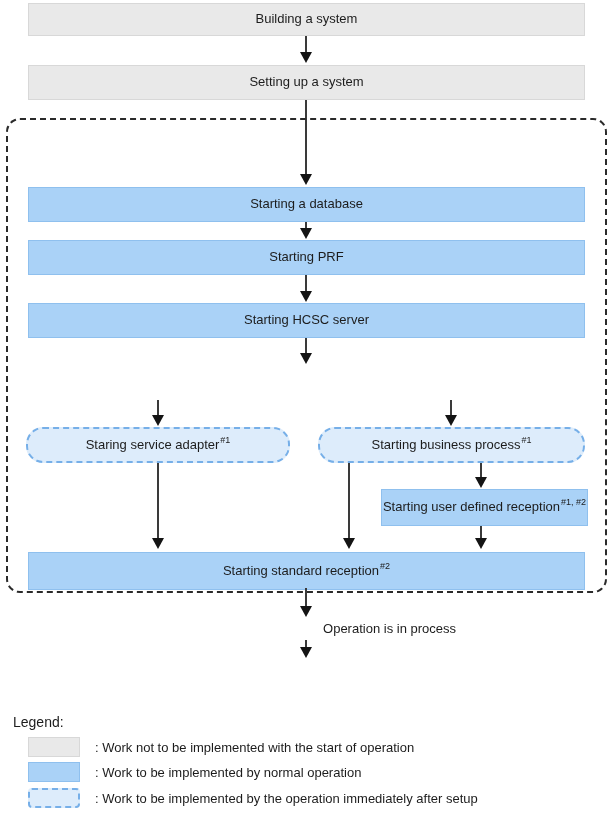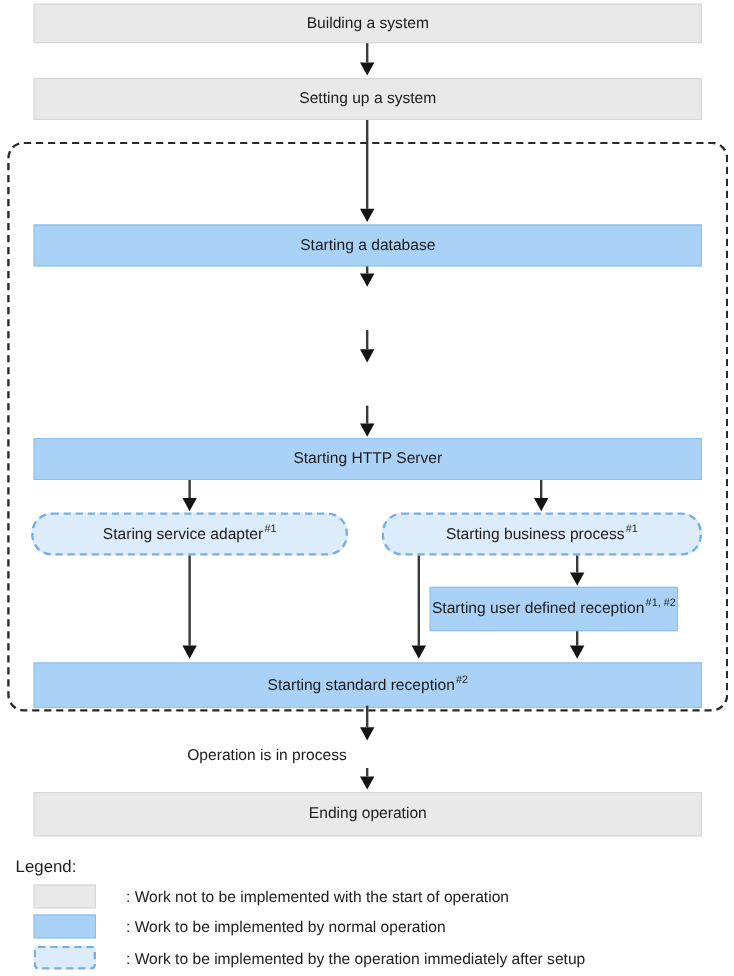--- a/index.html
+++ b/index.html
@@ -29,31 +29,31 @@
     position:absolute;left:14px;top:134px;font-size:13px;line-height:1.25;
     white-space:pre-line;
   }
   .arrow{position:absolute;width:2px;background:#3a3a3a;}
   .arrow::after{
     content:"";position:absolute;bottom:-11px;left:50%;transform:translateX(-50%);
     width:0;height:0;border:6px solid transparent;border-top:11px solid #141414;
     border-bottom:none;
   }
   .flow-label{
-    position:absolute;left:156px;top:621px;width:300px;text-align:left;
+    position:absolute;left:156px;top:621px;width:300px;text-align:right;
     font-size:13px;
   }
   .legend{position:absolute;left:0;top:710px;width:612px;}
   .legend-title{position:absolute;left:13px;top:4px;font-size:14px;}
   .legend-row{position:absolute;left:28px;display:flex;align-items:center;}
   .legend-row .swatch{width:52px;height:20px;box-sizing:border-box;flex:0 0 auto;}
   .legend-row .swatch.gray{background:var(--gray-fill,#e9e9e9);border:1px solid var(--gray-border,#d8d8d8);}
   .legend-row .swatch.blue{background:var(--blue-fill,#aad2f7);border:1px solid var(--blue-border,#8fc0ee);}
   .legend-row .swatch.dashedblue{background:var(--lightblue-fill,#ddecfb);border:2px dashed var(--dash-border,#76afe8);border-radius:4px;}
-  .legend-row .ltext{font-size:13px;margin-left:25px;white-space:nowrap;}
+  .legend-row .ltext{font-size:13px;margin-left:15px;white-space:nowrap;}
 </style>
 </head>
 <body style="--gray-fill: #e9e9e9; --gray-border: #d8d8d8; --blue-fill: #aad2f7; --blue-border: #8fc0ee; --lightblue-fill: #ddecfb; --dash-border: #76afe8;">
 
 <div class="canvas">
 
   <div class="box gray" style="left:28px;top:3px;width:557px;height:33px">
     <span>Building a system</span>
   </div>
 
@@ -66,64 +66,64 @@
   <div class="arrow" style="left:305px;top:100px;height:74px"></div>
 
   <div class="dashed-region"></div>
 
   <div class="box blue" style="left:28px;top:187px;width:557px;height:35px">
     <span>Starting a database</span>
   </div>
 
   <div class="arrow" style="left:305px;top:222px;height:6px"></div>
 
+  <div class="box blue" style="left:28px;top:240px;width:557px;height:35px">
+    <span>Starting PRF</span>
+  </div>
 
   <div class="arrow" style="left:305px;top:275px;height:16px"></div>
 
+  <div class="box blue" style="left:28px;top:303px;width:557px;height:35px">
+    <span>Starting HCSC server</span>
+  </div>
 
   <div class="arrow" style="left:305px;top:338px;height:15px"></div>
 
-  <div class="box blue" style="left:28px;top:365px;width:557px;height:35px">
-    <span>Starting HTTP Server</span>
-  </div>
 
   <div class="arrow" style="left:157px;top:400px;height:15px"></div>
   <div class="arrow" style="left:450px;top:400px;height:15px"></div>
 
   <div class="box dashedblue" style="left:26px;top:427px;width:264px;height:36px">
     <span><span>Staring service adapter</span><sup>#1</sup></span>
   </div>
 
   <div class="box dashedblue" style="left:318px;top:427px;width:267px;height:36px">
     <span><span>Starting business process</span><sup>#1</sup></span>
   </div>
 
   <div class="arrow" style="left:480px;top:463px;height:14px"></div>
 
-  <div class="box blue" style="left:358px;top:489px;width:207px;height:37px">
+  <div class="box blue" style="left:381px;top:489px;width:207px;height:37px">
     <span><span>Starting user defined reception</span><sup>#1, #2</sup></span>
   </div>
 
   <div class="arrow" style="left:157px;top:463px;height:75px"></div>
   <div class="arrow" style="left:348px;top:463px;height:75px"></div>
   <div class="arrow" style="left:480px;top:526px;height:12px"></div>
 
   <div class="box blue" style="left:28px;top:552px;width:557px;height:38px">
     <span><span>Starting standard reception</span><sup>#2</sup></span>
   </div>
 
   <div class="arrow" style="left:305px;top:588px;height:18px"></div>
 
   <div class="flow-label">Operation is in process</div>
 
   <div class="arrow" style="left:305px;top:640px;height:7px"></div>
 
-  <div class="box gray" style="left:28px;top:660px;width:557px;height:37px">
-    <span>Ending operation</span>
-  </div>
 
   <div class="legend">
     <div class="legend-title">Legend:</div>
     <div class="legend-row" style="top:27px">
       <div class="swatch gray"></div>
       <div class="ltext">: Work not to be implemented with the start of operation</div>
     </div>
     <div class="legend-row" style="top:52px">
       <div class="swatch blue"></div>
       <div class="ltext">: Work to be implemented by normal operation</div>

